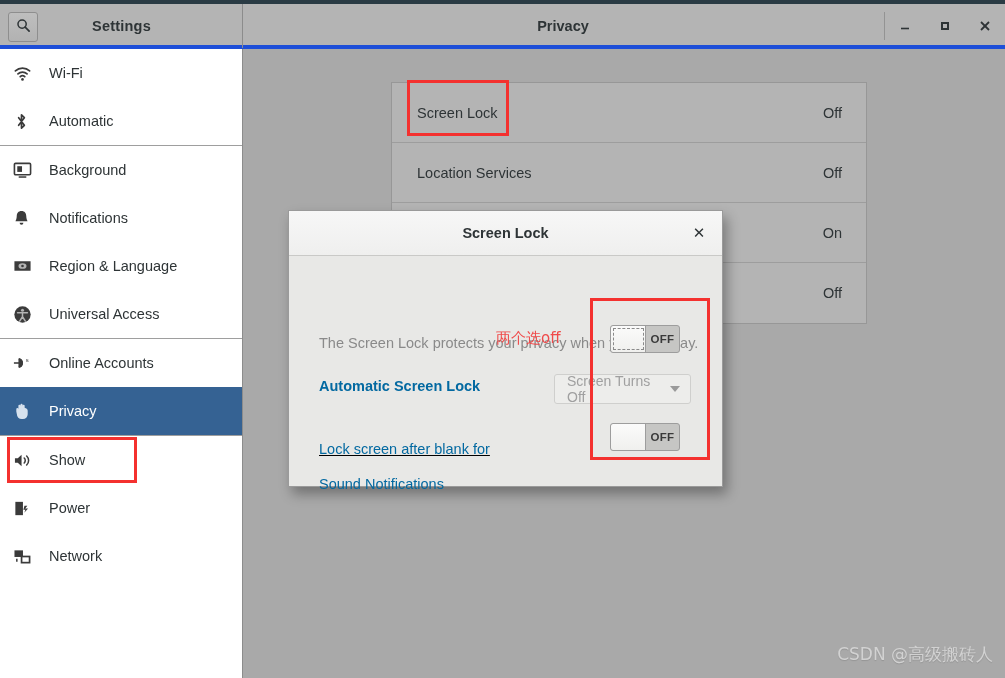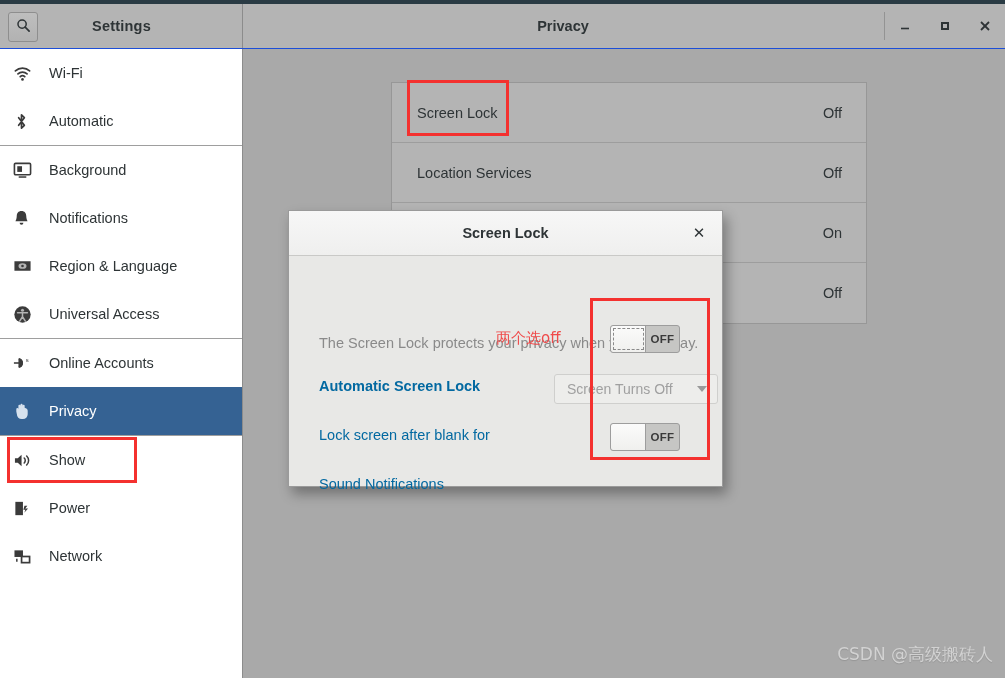--- a/index.html
+++ b/index.html
@@ -18,21 +18,21 @@
   
   .topstrip {
     position: absolute; left: 0; top: 0;
     width: 1005px; height: 4px;
     background: #2a3b44;
   }
   .titlebar {
     position: absolute; left: 0; top: 4px;
     width: 1005px; height: 45px;
     background: #b4b4b4;
-    border-bottom: 1px solid #1d4ed8;
+    border-bottom: 4px solid #1d4ed8;
   }
   .tb-left {
     position: absolute; left: 0; top: 0;
     width: 243px; height: 44px;
     border-right: 1px solid #8c8c8c;
     display: flex; align-items: center;
   }
   .search-btn {
     position: absolute; left: 8px; top: 8px;
     width: 30px; height: 30px;
@@ -161,21 +161,21 @@
     white-space: nowrap;
   }
   .dlg-line {
     position: absolute; left: 30px;
     width: 380px; height: 34px;
     display: flex; align-items: center;
   }
   .dlg-line .dl-label { font-size: 14.5px; color: #0369a1; }
   .dlg-line .dl-label.b { font-weight: bold; }
   .row-auto { top: 113px; }
-  .row-blank { top: 162px; }
+  .row-blank { top: 176px; text-decoration: underline; }
   .row-notif { top: 211px; }
 
   .cn-note {
     position: absolute; left: 496px; top: 329px;
     font-size: 15px; color: #f04a4a;
     font-family: "DejaVu Sans", "Liberation Sans", sans-serif;
     white-space: nowrap;
   }
 
   
@@ -204,21 +204,21 @@
     text-align: center;
     font-size: 11.5px; font-weight: bold;
     color: #3a3a3a;
     letter-spacing: .3px;
   }
   #tg-auto { left: 610px; top: 325px; }
   #tg-notif { left: 610px; top: 423px; }
 
   .combo {
     position: absolute; left: 554px; top: 374px;
-    width: 164px; height: 30px;
+    width: 137px; height: 30px;
     background: #ededeb;
     border: 1px solid #cfcfcd;
     border-radius: 3px;
     display: flex; align-items: center; justify-content: space-between;
     padding: 0 10px 0 12px;
     color: #a0a0a0;
     font-size: 14px;
     cursor: default;
   }
   .combo .caret {

